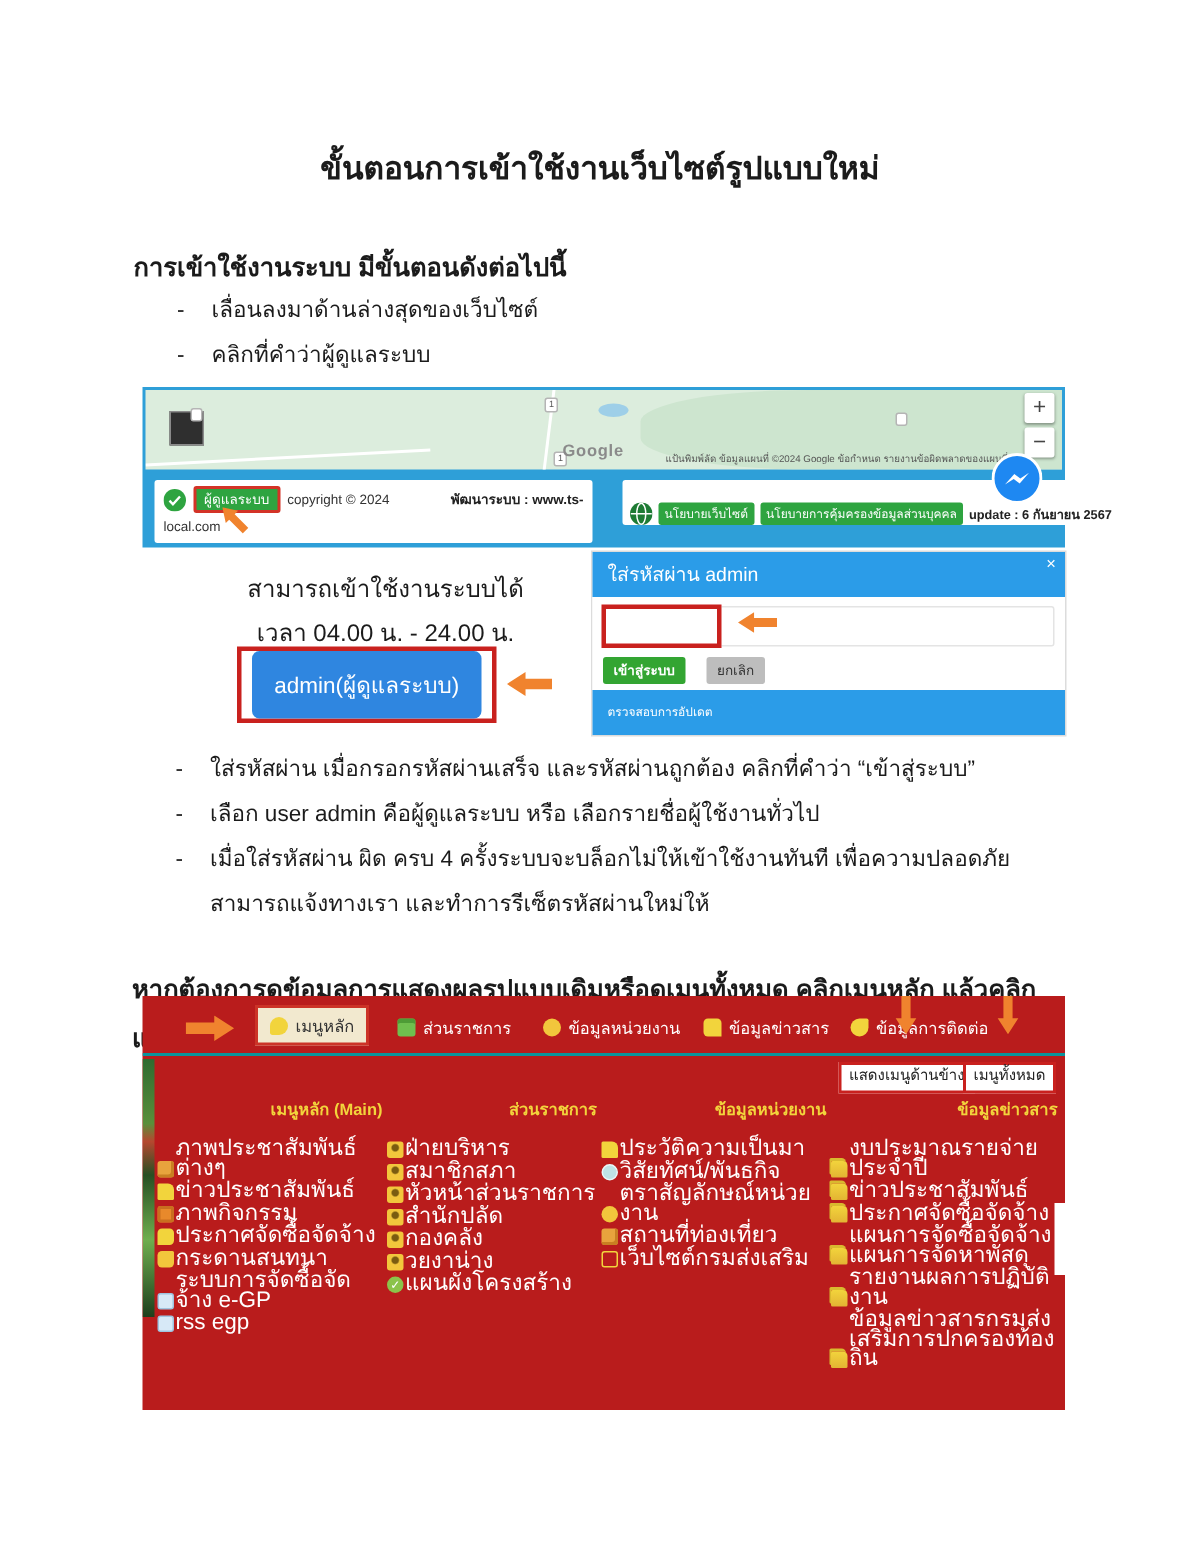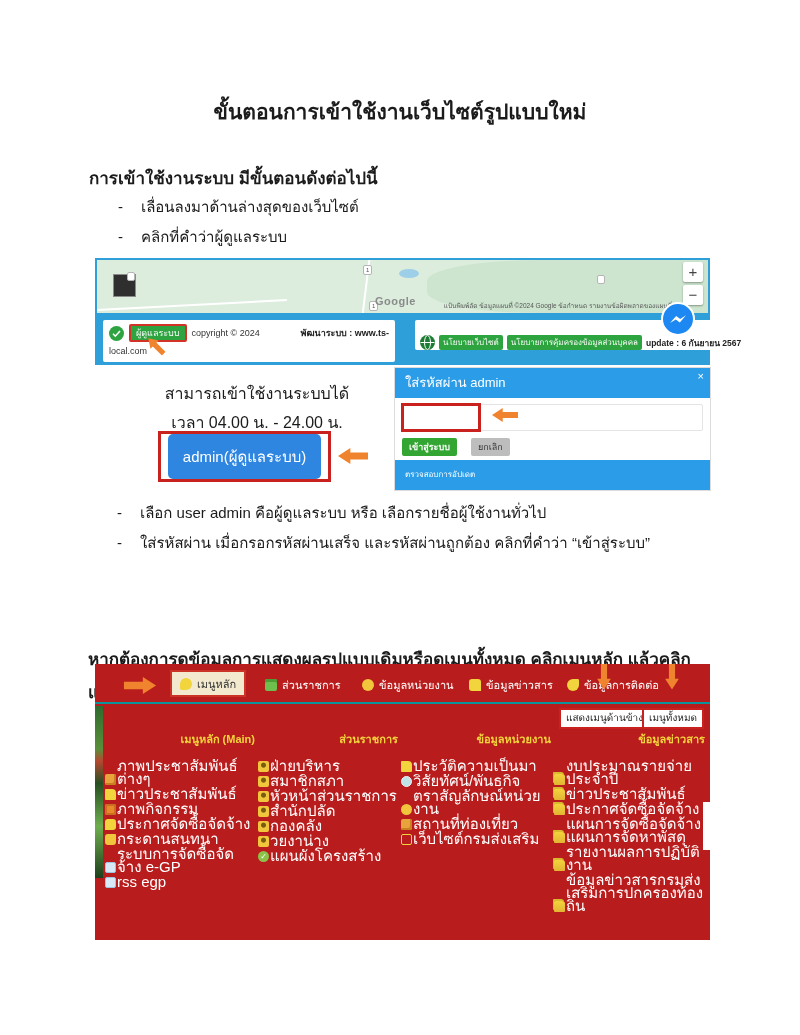--- a/index.html
+++ b/index.html
@@ -216,24 +216,27 @@
     <div class="m-foot">ตรวจสอบการอัปเดต</div>
   </div>
   <span class="arr arr-left a-input">
     <svg width="26" height="14" viewBox="0 0 34 18">
         <path d="M0 5h20V0l14 9-14 9v-5H0z" fill="#F0832E"></path>
       </svg>
   </span>
 
   <div class="list list2">
     <div class="li">
+        <span>ใส่รหัสผ่าน เมื่อกรอกรหัสผ่านเสร็จ และรหัสผ่านถูกต้อง คลิกที่คำว่า “เข้าสู่ระบบ”</span>
+      </div>
+    <div class="li">
         <span>เลือก user admin คือผู้ดูแลระบบ หรือ เลือกรายชื่อผู้ใช้งานทั่วไป</span>
       </div>
     <div class="li">
-        <span>ใส่รหัสผ่าน เมื่อกรอกรหัสผ่านเสร็จ และรหัสผ่านถูกต้อง คลิกที่คำว่า “เข้าสู่ระบบ”</span>
+        <span>เมื่อใส่รหัสผ่าน ผิด ครบ 4 ครั้งระบบจะบล็อกไม่ให้เข้าใช้งานทันที เพื่อความปลอดภัย สามารถแจ้งทางเรา และทำการรีเซ็ตรหัสผ่านใหม่ให้</span>
       </div>
   </div>
 
   <div class="h2">หากต้องการดูข้อมูลการแสดงผลรูปแบบเดิมหรือดูเมนูทั้งหมด คลิกเมนูหลัก แล้วคลิกแสดงเมนูด้านข้างหรือคลิกเมนูทั้งหมด</div>
 
   <div class="shot2">
     <div class="nav">
       <span class="arr a-nav" style="position:absolute;">
         <svg width="38" height="17" viewBox="0 0 34 18">
             <path d="M0 5h20V0l14 9-14 9v-5H0z" fill="#F0832E"></path>

